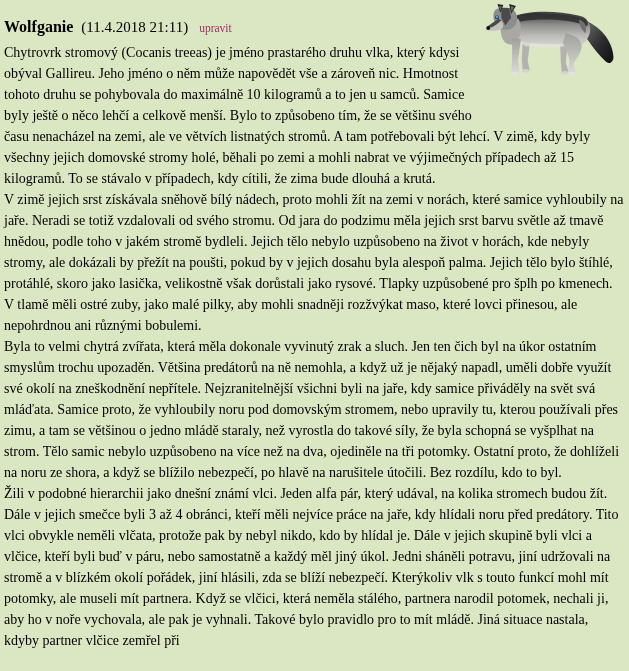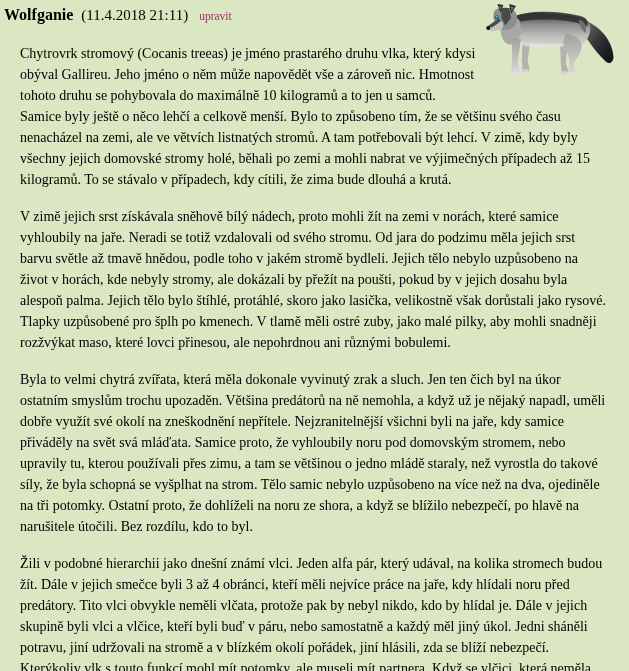--- a/index.html
+++ b/index.html
@@ -17,40 +17,40 @@
   .wolf-figure {
     float: right;
     width: 140px;
     height: 78px;
     margin: 2px 0 24px 6px;
   }
   .wolf-figure svg { display: block; width: 140px; height: 78px; }
   .post-header {
     font-size: 16px;
     line-height: 22px;
-    margin: 2px 0 3px 0;
+    margin: 14px 0 3px 0;
     white-space: nowrap;
   }
   .post-title {
     font-weight: bold;
     font-size: 16px;
   }
   .post-date {
     font-size: 15px;
     margin-left: 4px;
   }
   .edit-link {
     font-size: 11.5px;
     color: #993366;
     margin-left: 7px;
     text-decoration: none;
     cursor: pointer;
   }
   p.body-text {
-    margin: 16px;
+    margin: 0;
     font-size: 14px;
     line-height: 21px;
   }
 </style>
 </head>
 <body>
 
 <div class="page">
 
   <figure class="wolf-figure">

